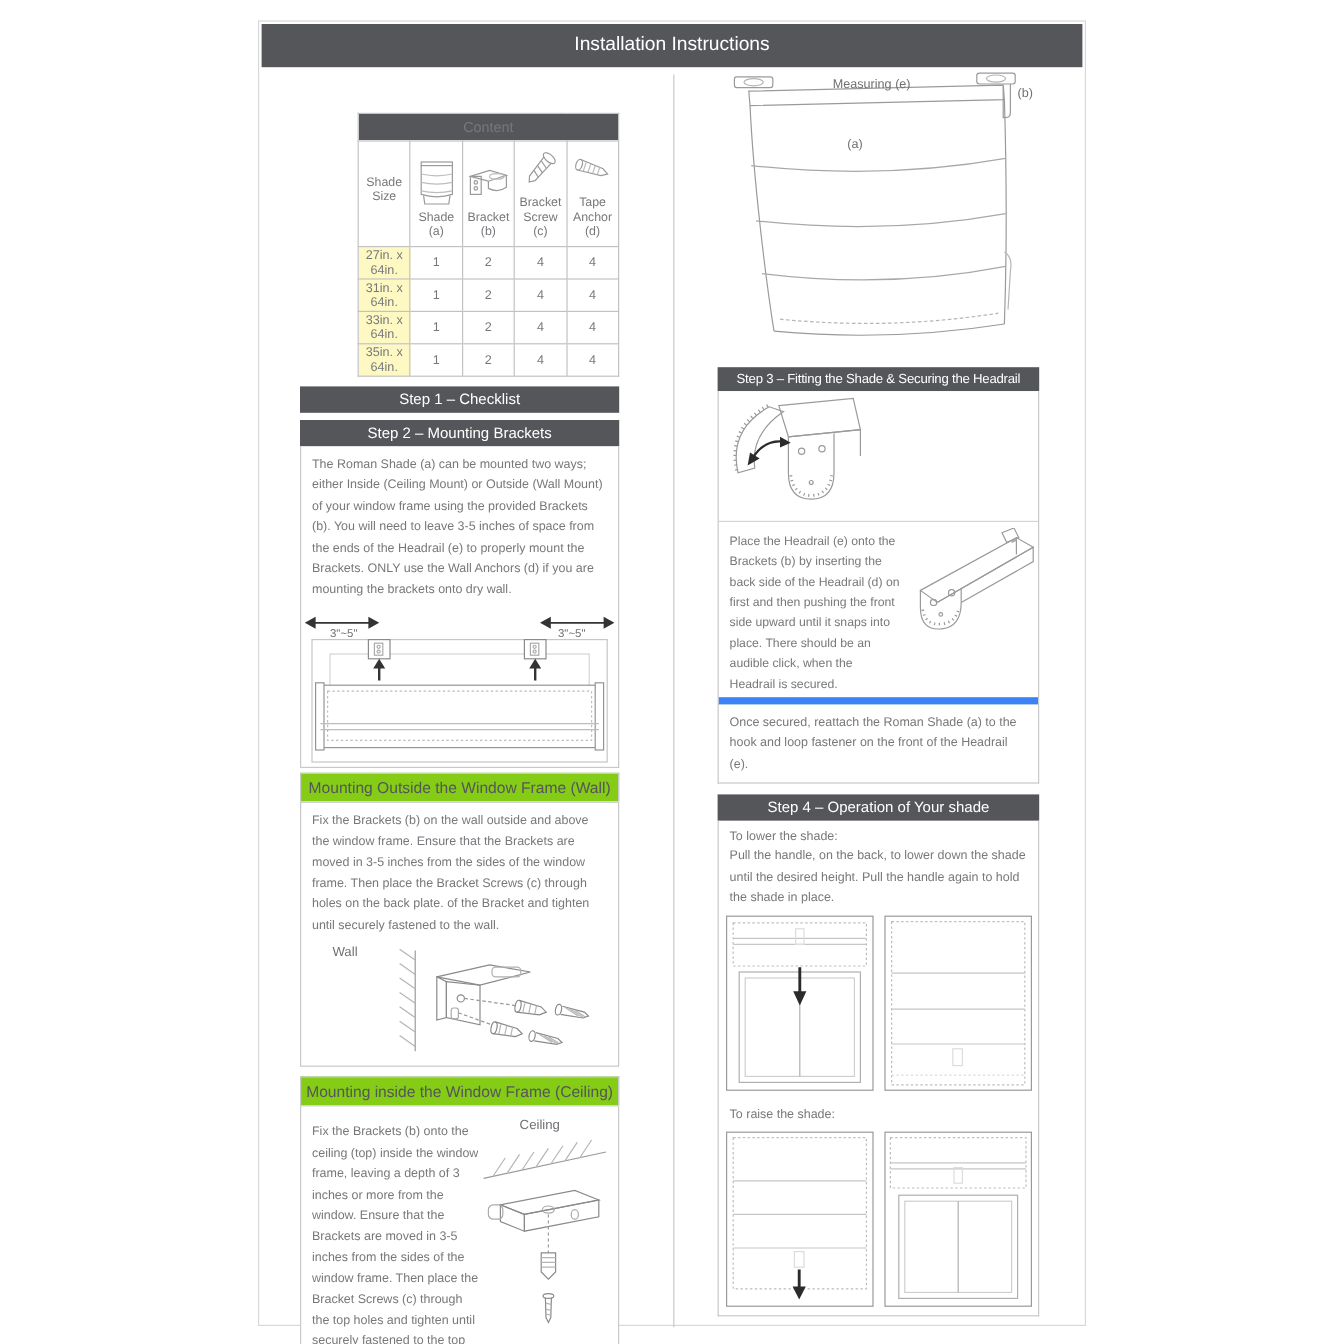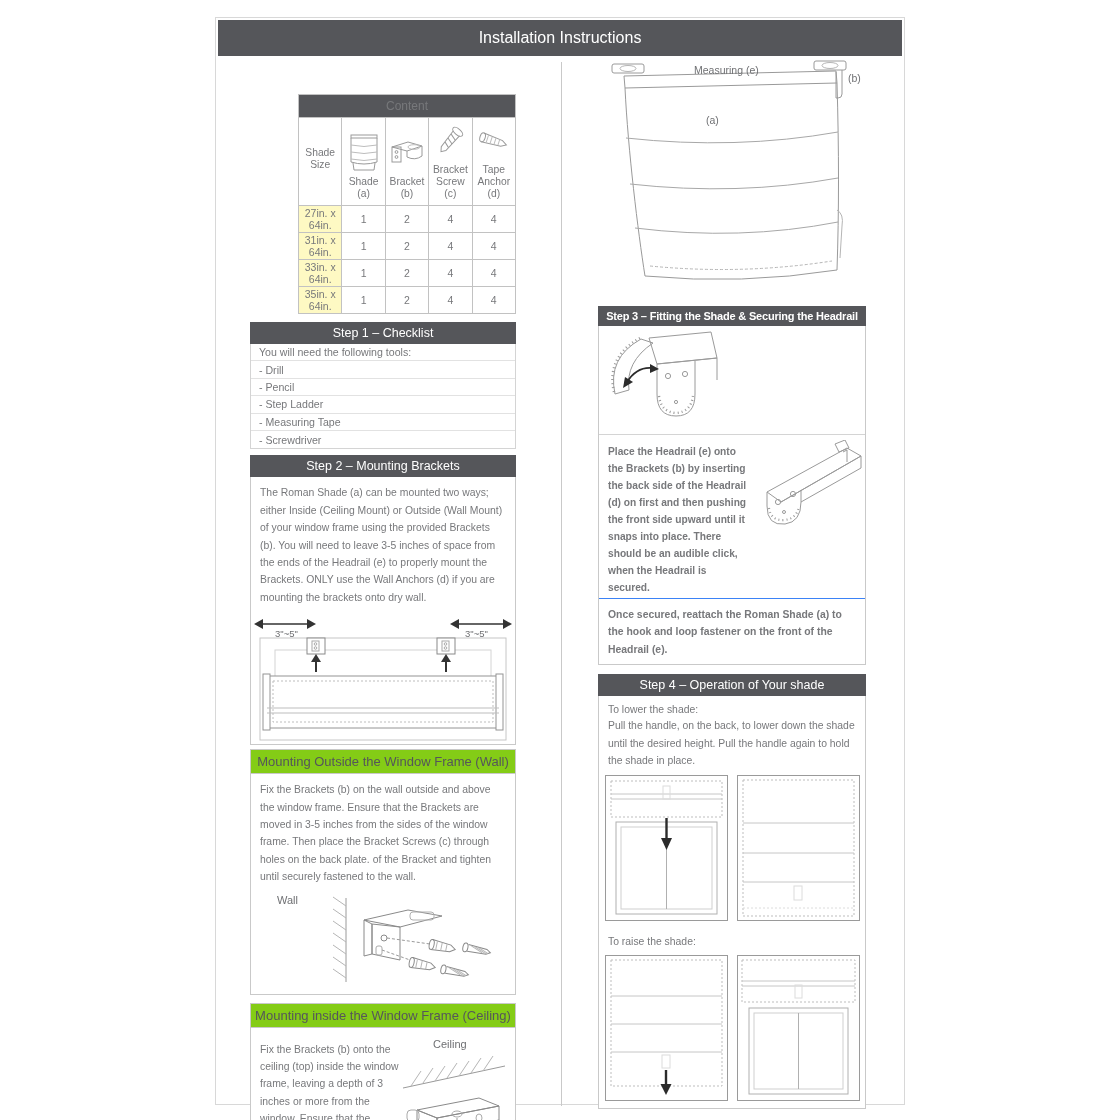--- a/index.html
+++ b/index.html
@@ -41,21 +41,21 @@
 
   .sec { margin-bottom:7px; }
   .diag-wrap { position:relative; }
   .diag-label { position:absolute; font-size:10.5px; color:#6f7073; }
   svg { display:block; }
 
   
   .s3-row1 { display:flex; border-bottom:1px solid #d4d4d4; padding:4px 4px 4px 0; }
   .s3-t1 { width:142px; padding-top:4px; }
   .p3 { font-size:10.2px; line-height:17px; color:#77787b; }
-  .s3-row2 { display:flex; border-bottom:1px solid #3b82f6; padding:5px 2px 2px 0; }
+  .s3-row2 { display:flex; border-bottom:6px solid #3b82f6; padding:5px 2px 2px 0; }
   .p3b { width:152px; font-size:10.2px; line-height:17px; color:#77787b; padding:3px 0 0 9px; }
 
   
   .p4h { font-size:10.4px; color:#77787b; padding:6px 9px 0 9px; line-height:15px; }
   .p4  { font-size:10.4px; color:#77787b; padding:0 9px; line-height:17.4px; }
   .s4-diagrams { display:flex; gap:7px; padding:5px 5px 6px 5px; }
 </style>
 </head>
 <body>
 
@@ -153,28 +153,20 @@
           <td>2</td>
           <td>4</td>
           <td>4</td>
         </tr>
       </tbody>
         </table>
     </div>
 
     <div class="sec" style="margin-bottom:6px;">
       <div class="bar">Step 1 – Checklist</div>
-      <div class="chk">
-        <div class="chk-row">You will need the following tools:</div>
-        <div class="chk-row">- Drill</div>
-        <div class="chk-row">- Pencil</div>
-        <div class="chk-row">- Step Ladder</div>
-        <div class="chk-row">- Measuring Tape</div>
-        <div class="chk-row">- Screwdriver</div>
-      </div>
     </div>
 
     <div class="sec" style="margin-bottom:4px;">
       <div class="bar">Step 2 – Mounting Brackets</div>
       <div class="box" style="border-top:none;">
         <div class="p">The Roman Shade (a) can be mounted two ways; either Inside (Ceiling Mount) or Outside (Wall Mount) of your window frame using the provided Brackets (b). You will need to leave 3-5 inches of space from the ends of the Headrail (e) to properly mount the Brackets. ONLY use the Wall Anchors (d) if you are mounting the brackets onto dry wall.</div>
         <div class="diag-wrap">
           <span class="diag-label" style="left:24px; top:16px; font-size:9.5px;">3"~5"</span>
           <span class="diag-label" style="left:214px; top:16px; font-size:9.5px;">3"~5"</span>
           <svg width="264" height="132" viewBox="0 0 264 132" fill="none">
@@ -301,21 +293,21 @@
         <path d="M239,23 C241,90 241,152 239,210" stroke="#9a9a9a"></path>
         <path d="M47,216 Q144,225 239,210" stroke="#9a9a9a"></path>
         <path d="M52,206 Q144,215 234,201" stroke="#b5b5b5" stroke-dasharray="3,2"></path>
         <path d="M28,78 Q138,90 240,72" stroke="#a8a8a8"></path>
         <path d="M32,124 Q140,136 240,118" stroke="#a8a8a8"></path>
         <path d="M37,168 Q142,181 240,162" stroke="#a8a8a8"></path>
         <path d="M239,150 Q246,154 244,166 L242,198" stroke="#b5b5b5"></path>
       </svg>
     </div>
 
-    <div class="sec" style="margin-bottom:9px;font-weight:bold;">
+    <div class="sec" style="margin-bottom:9px;">
       <div class="bar bar-sm">Step 3 – Fitting the Shade &amp; Securing the Headrail</div>
       <div class="box" style="border-top:none;">
         <div class="s3-row1">
           <div>
             <svg width="122" height="100" viewBox="0 0 122 100" fill="none">
               <polygon points="50,8 112,2 118,28 58,34" stroke="#9a9a9a"></polygon>
               <path d="M58,34 L118,28 L118,50" stroke="#9a9a9a"></path>
               <path d="M58,34 L58,64 Q58,86 77,86 Q96,86 96,64 L96,31" stroke="#9a9a9a"></path>
               <path d="M60,66 Q62,82 77,83 Q92,82 94,66" stroke="#9a9a9a" stroke-width="2.4" stroke-dasharray="1,3"></path>
               <circle cx="69" cy="46" r="2.6" stroke="#9a9a9a"></circle>

